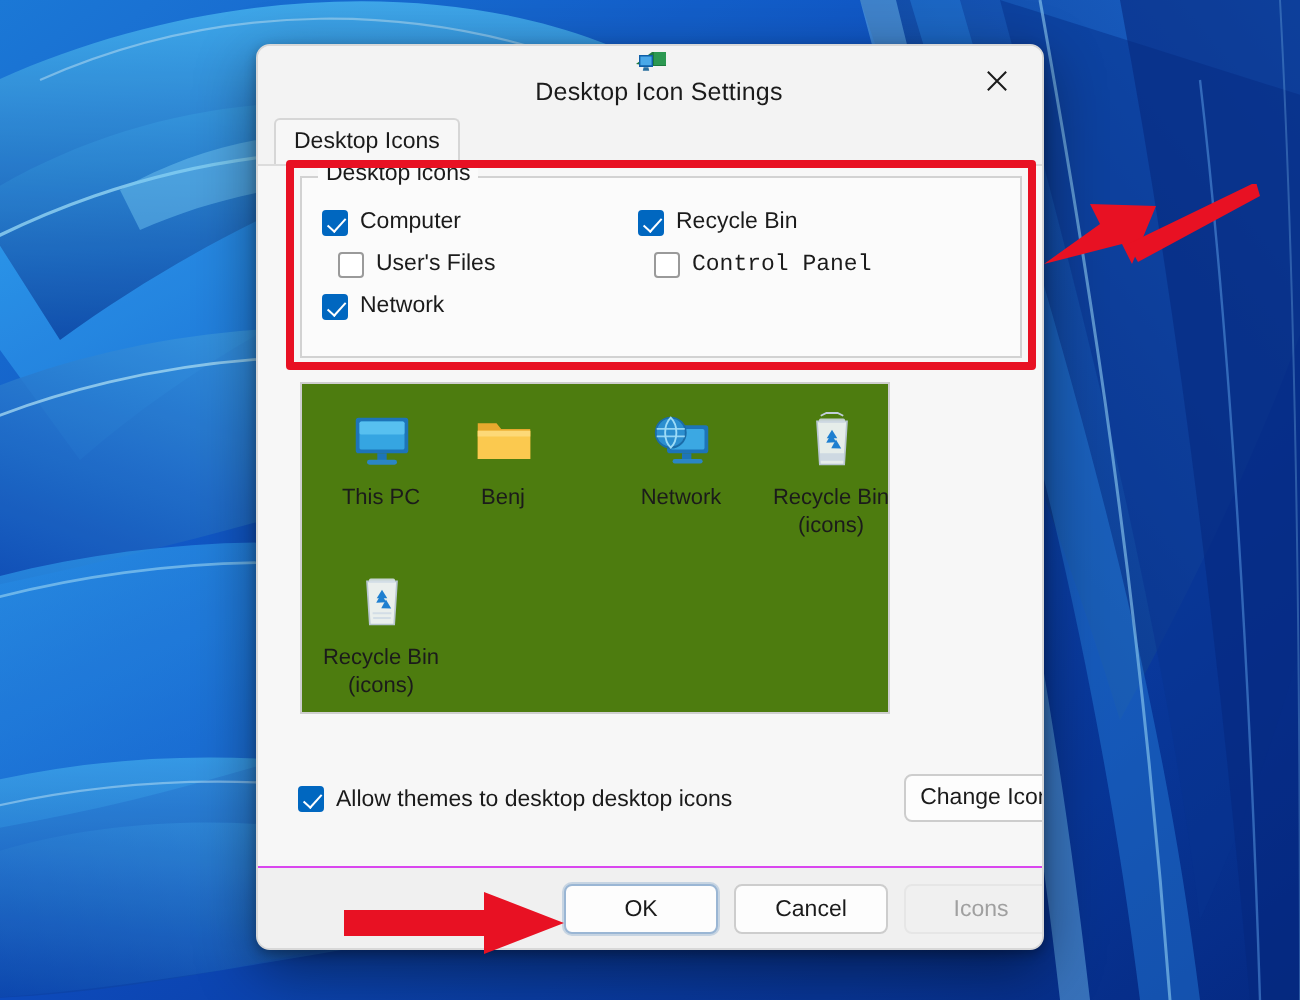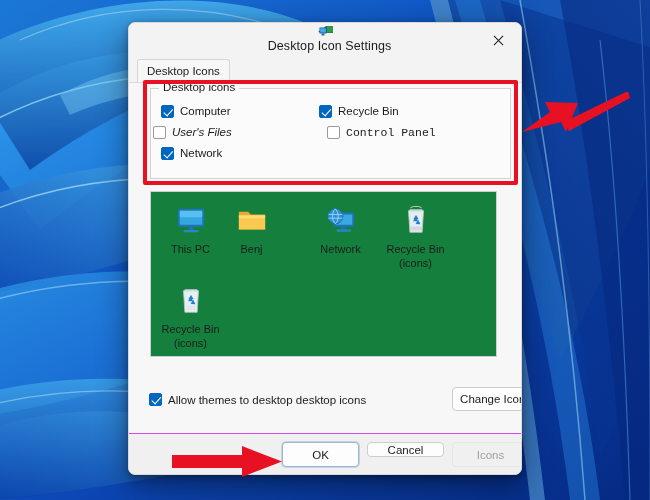--- a/index.html
+++ b/index.html
@@ -118,22 +118,22 @@
     border: solid #fff;
     border-width: 0 1.6px 1.6px 0;
     transform: rotate(42deg);
   }
   .cb-label { font-size: 11.5px; color: #1b1b1b; white-space: nowrap; }
 
   
   #preview {
     position: absolute;
     left: 150px; top: 191px;
-    width: 347px; height: 166px;
-    background: #15803d;
+    width: 295px; height: 166px;
+    background: #4d7c0f;
     border: 1px solid #cfcfcf;
     z-index: 5;
   }
   .prev-item {
     position: absolute;
     width: 75px;
     text-align: center;
   }
   .prev-icon { height: 42px; display: flex; align-items: center; justify-content: center; }
   .prev-label {
@@ -169,21 +169,21 @@
     height: 41px;
     background: #f0f0f0;
     border-top: 1px solid #d946ef;
   }
   #btn-ok {
     left: 153px; top: 8px; width: 77px; height: 25px;
     border: 1px solid #9ab6d4;
     background: #fdfdfd;
     box-shadow: 0 0 0 1px rgba(120,160,200,.35);
   }
-  #btn-cancel { left: 238px; top: 8px; width: 77px; height: 15px; }
+  #btn-cancel { left: 238px; top: 8px; width: 77px; height: 25px; }
   #btn-apply  {
     left: 323px; top: 8px; width: 77px; height: 25px;
     background: #f0f0f0; border: 1px solid #e6e6e6; color: #a0a0a0;
   }
 
   
   .arrow { position: absolute; z-index: 60; pointer-events: none; }
   #arrow-right-side { left: 520px; top: 92px; }
   #arrow-bottom     { left: 172px; top: 446px; }
 </style>
@@ -291,21 +291,21 @@
   </div>
 </div>
 
 <div id="group">
   <div id="group-legend">Desktop icons</div>
 
   <div class="cb-row" style="left:10px; top:16px;">
     <span class="cbox on"></span>
     <span class="cb-label">Computer</span>
   </div>
-  <div class="cb-row" style="left:2px; top:37px;font-style:italic;">
+  <div class="cb-row" style="left:18px; top:37px;">
     <span class="cbox off"></span>
     <span class="cb-label">User's Files</span>
   </div>
   <div class="cb-row" style="left:10px; top:58px;">
     <span class="cbox on"></span>
     <span class="cb-label">Network</span>
   </div>
   <div class="cb-row" style="left:168px; top:16px;">
     <span class="cbox on"></span>
     <span class="cb-label">Recycle Bin</span>

